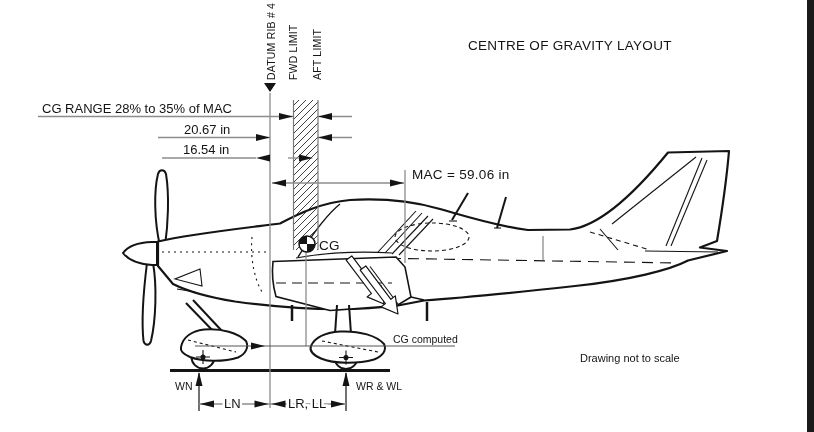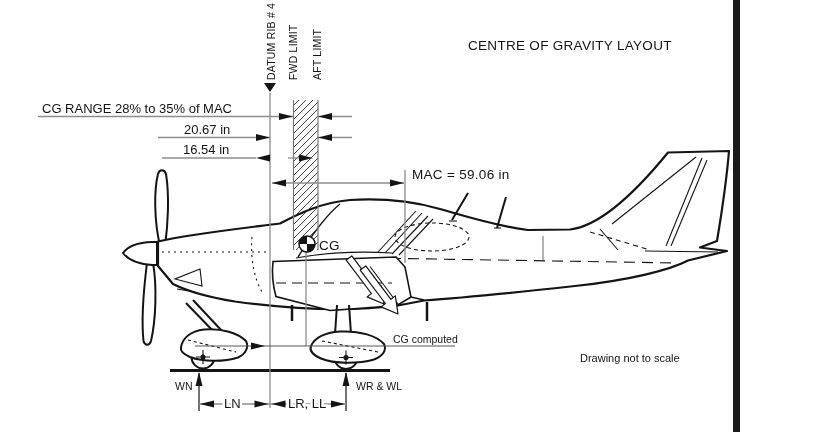--- a/index.html
+++ b/index.html
@@ -1,21 +1,21 @@
 <!DOCTYPE html>
 <html style="--ink: #141414; --dim: #8c8c8c; --bg: #ffffff; --border: #1a1a1a;"><head>
 <meta charset="utf-8">
 <style>
   :root{
     --ink:#141414;
     --dim:#8c8c8c;
     --bg:#ffffff;
   }
   html,body{margin:0;padding:0;background:var(--bg,#fff);}
-  .page{position:relative;width:740px;height:432px;background:var(--bg,#fff);overflow:hidden;
+  .page{position:relative;width:814px;height:432px;background:var(--bg,#fff);overflow:hidden;
         font-family:"Liberation Sans", sans-serif;}
   svg{position:absolute;left:0;top:0;}
   svg text{fill:var(--ink,#141414);font-family:"Liberation Sans", sans-serif;}
   .t13{font-size:13px;}
   .t135{font-size:13.5px;letter-spacing:.3px;}
   .t105{font-size:10.5px;}
   .t11{font-size:11px;}
   .vlab{font-size:10.5px;letter-spacing:.2px;}
   .halo{paint-order:stroke;stroke:#ffffff;stroke-width:5px;}
   .ink{stroke:var(--ink,#141414);fill:none;}

